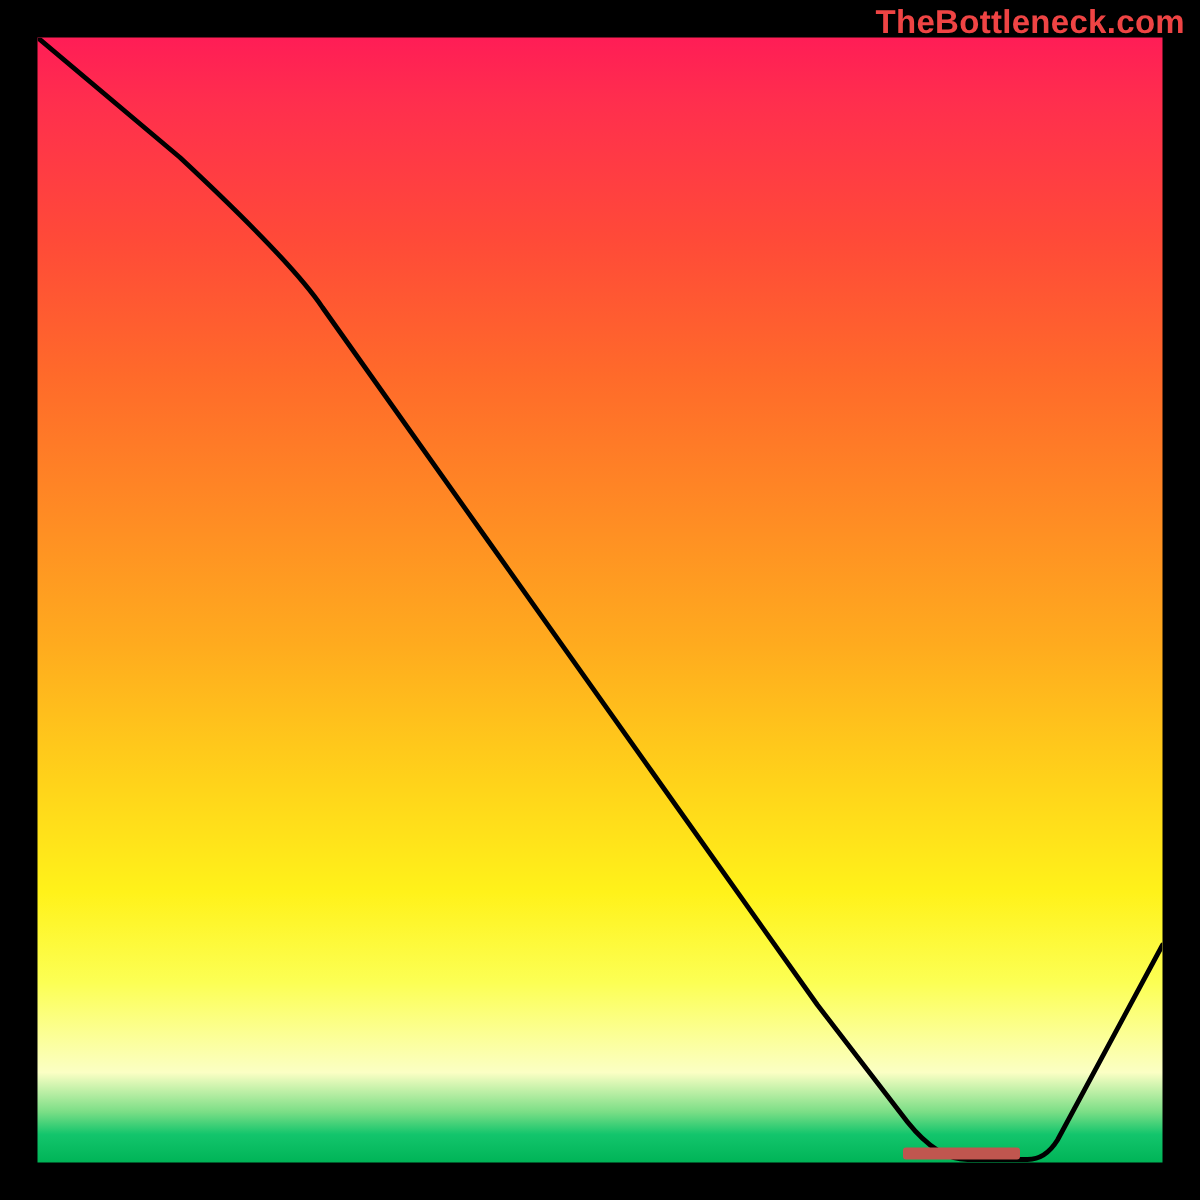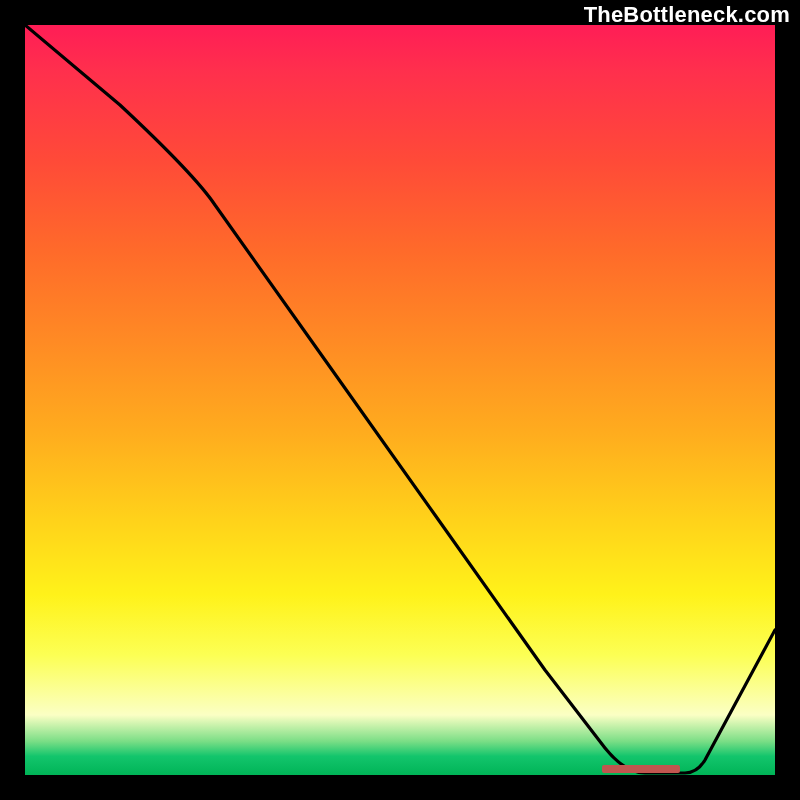--- a/index.html
+++ b/index.html
@@ -53,21 +53,21 @@
     position: absolute;
     height: 8px;
     background: #c0564f;
     border-radius: 2px;
   }
   .watermark {
     position: absolute;
     top: 2px;
     right: 10px;
     font: 600 22px Arial, Helvetica, sans-serif;
-    color: #ffffff;
+    color: #ef4444;
     letter-spacing: 0.2px;
   }
 </style>
 </head>
 <body>
 
 <div class="stage">
 
   <div class="watermark">TheBottleneck.com</div>
 

